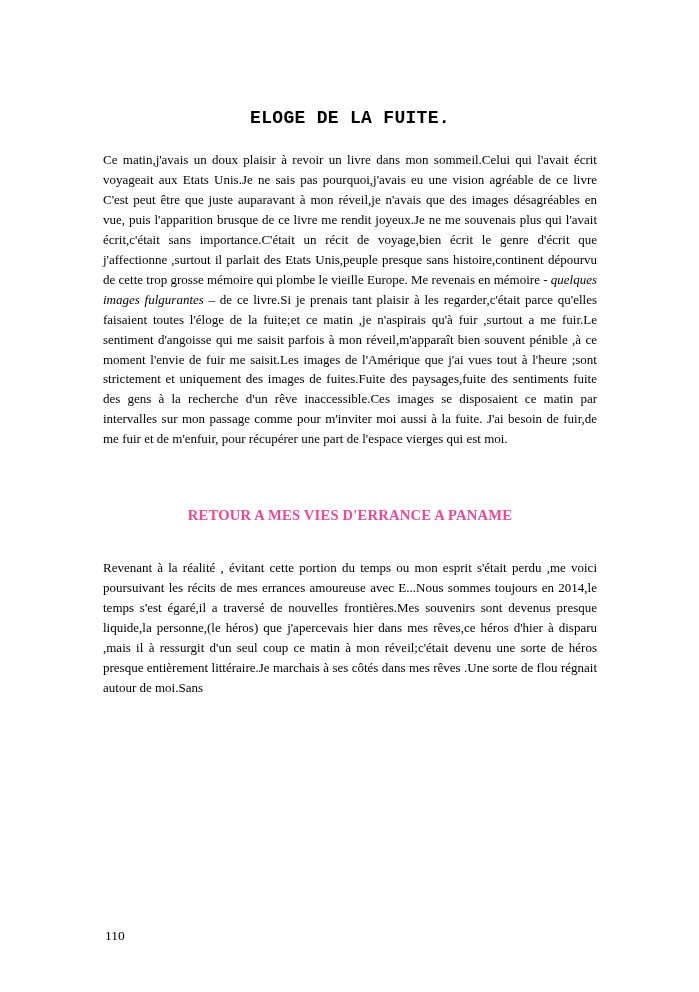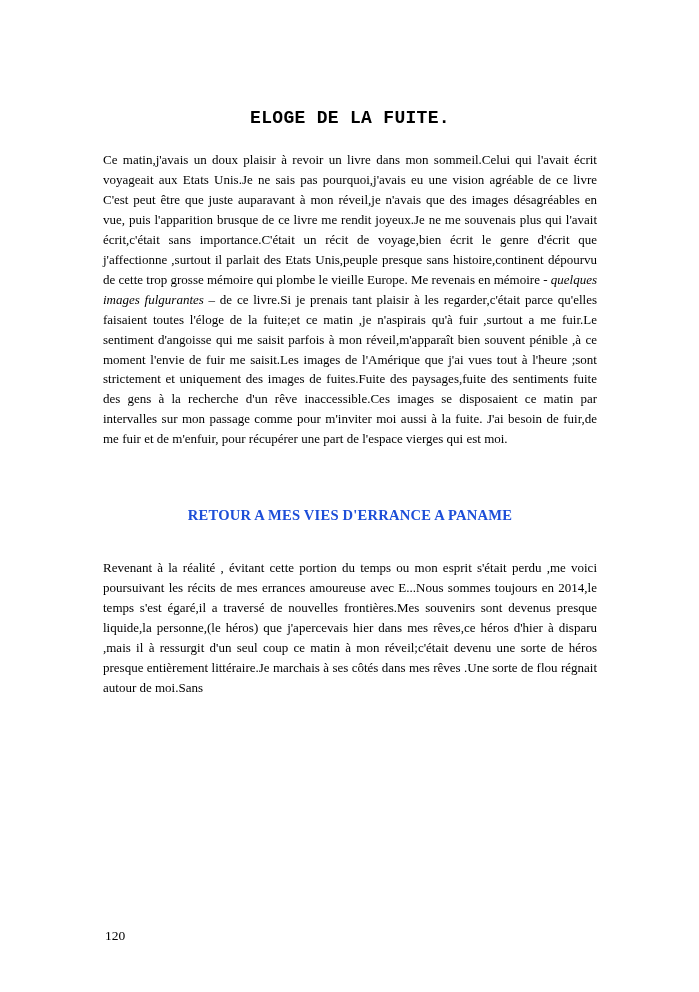--- a/index.html
+++ b/index.html
@@ -40,21 +40,21 @@
     text-align: justify;
     font-size: 13px;
     line-height: 1.535;
     margin: 0;
     hyphens: none;
   }
   .body-para .ital {
     font-style: italic;
   }
   .section-heading {
-    color: #1d4ed8;
+    color: #ec4899;
     text-align: center;
     font-size: 14.6px;
     letter-spacing: 0.2px;
     margin: 58px 0 0 0;
   }
   .para-second {
     margin-top: 34px;
   }
   .page-number {
     position: absolute;
@@ -72,14 +72,14 @@
     <h1 class="doc-title">ELOGE DE LA FUITE.</h1>
 
     <p class="body-para"><span>Ce matin,j'avais un doux plaisir à revoir un livre dans mon sommeil.Celui qui l'avait écrit voyageait aux Etats Unis.Je ne sais pas pourquoi,j'avais eu une vision  agréable de ce livre C'est peut être  que juste auparavant à mon réveil,je n'avais que des images désagréables en vue, puis l'apparition brusque  de ce livre me rendit joyeux.Je ne me souvenais plus qui l'avait écrit,c'était sans importance.C'était un récit de voyage,bien écrit le genre d'écrit que j'affectionne ,surtout il parlait des Etats Unis,peuple presque sans histoire,continent dépourvu de cette  trop grosse mémoire qui plombe le vieille Europe. Me revenais en mémoire - </span><span class="ital">quelques  images fulgurantes</span><span> – de ce livre.Si je prenais tant plaisir à les regarder,c'était parce qu'elles faisaient toutes l'éloge de la fuite;et ce matin ,je n'aspirais qu'à fuir ,surtout a me fuir.Le sentiment d'angoisse qui me saisit parfois à mon réveil,m'apparaît bien souvent pénible ,à ce moment l'envie de fuir me saisit.Les images  de l'Amérique que j'ai vues tout à l'heure ;sont strictement et uniquement des images de fuites.Fuite des paysages,fuite des sentiments fuite des gens à la recherche d'un  rêve inaccessible.Ces images  se disposaient ce matin par intervalles sur mon passage comme pour m'inviter moi aussi à la fuite. J'ai besoin de fuir,de me fuir et de m'enfuir, pour récupérer une part de l'espace vierges qui est moi.</span></p>
 
     <h2 class="section-heading">RETOUR A MES VIES D'ERRANCE A PANAME</h2>
 
     <p class="body-para para-second">Revenant à la réalité , évitant  cette portion du temps ou mon esprit s'était perdu ,me voici poursuivant les récits de mes errances  amoureuse avec E...Nous sommes toujours en 2014,le temps s'est égaré,il a traversé de nouvelles  frontières.Mes  souvenirs  sont  devenus  presque  liquide,la personne,(le héros) que j'apercevais hier dans mes rêves,ce héros d'hier à disparu ,mais il  à ressurgit d'un seul coup ce matin à mon réveil;c'était devenu une sorte de héros presque entièrement littéraire.Je marchais à ses côtés dans mes rêves  .Une sorte de flou régnait autour de moi.Sans</p>
 
   </div>
 
-  <div class="page-number">120</div>
+  <div class="page-number">110</div>
 </div>
 
 </body></html>

